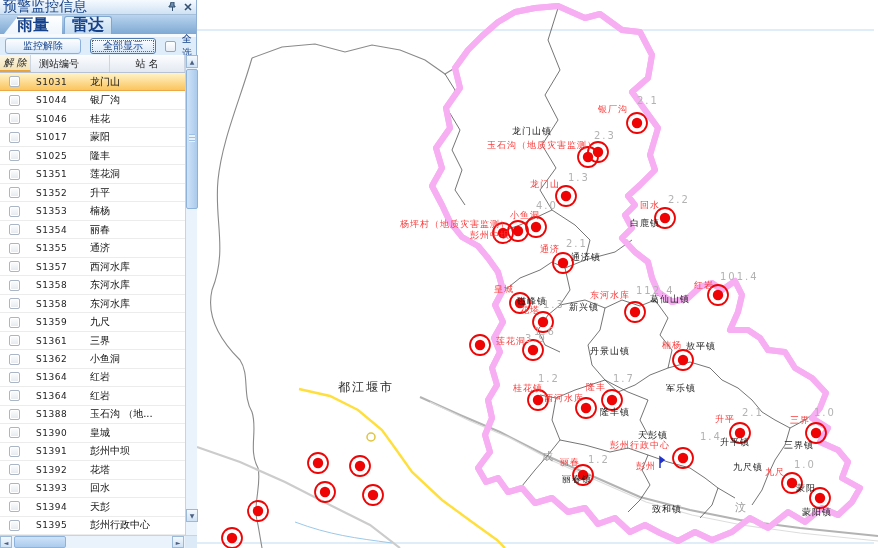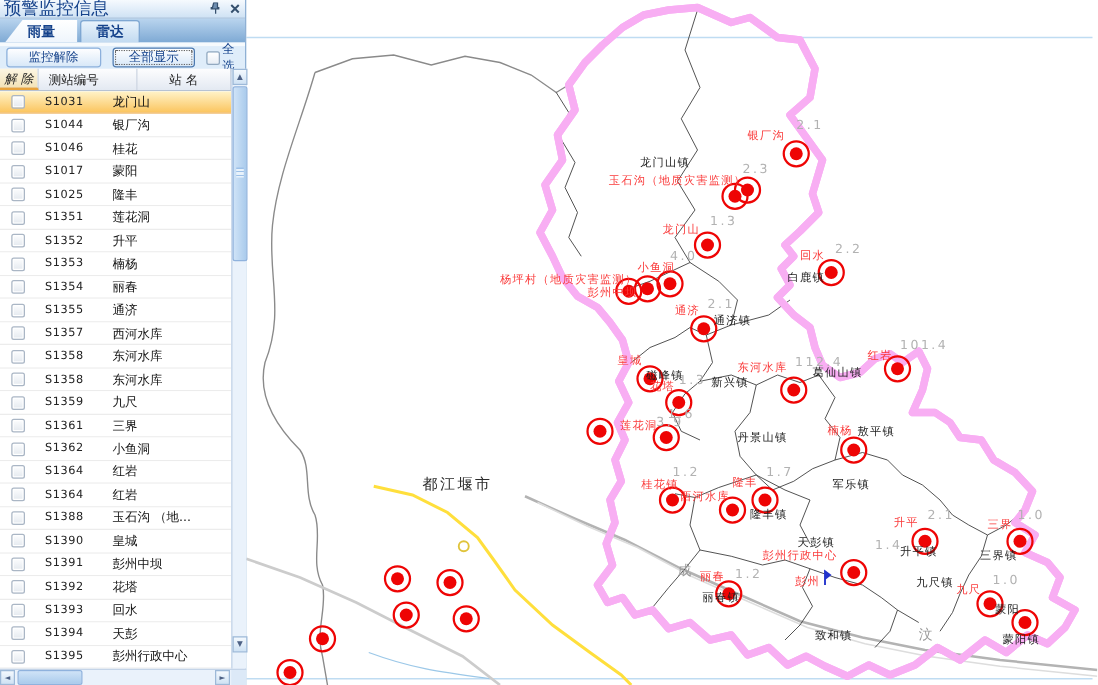--- a/index.html
+++ b/index.html
@@ -16,30 +16,30 @@
   .ml-g { color:#b2b2b2; font-size:10px; letter-spacing:2px; }
   .ml-rail { color:#9a9a9a; font-size:11px; }
   .ml-city { color:#2b2b2b; font-size:12px; letter-spacing:2px; }
 
   
   #panel { position:absolute; left:0; top:0; width:197px; height:548px; background:#dfedfa; border-right:1px solid #8fb0d4; z-index:10; }
   #titlebar { position:absolute; left:0; top:0; width:100%; height:15px; background:linear-gradient(#f6fafe,#cfe2f4); border-bottom:1px solid #a7c0da; display:flex; align-items:center; }
   #titlebar .t { font-size:14px; color:#15428b; padding-left:3px; flex:1; }
   .tb-ico { width:13px; height:11px; display:flex; align-items:center; justify-content:center; margin-right:2px; cursor:pointer; }
   #tabstrip { position:absolute; left:0; top:15px; width:100%; height:19px; background:linear-gradient(#b9d4ee,#7ea9d4); }
-  .tab { position:absolute; top:1px; height:18px; font-size:11px; font-weight:bold; color:#15428b; display:flex; align-items:center; justify-content:center; cursor:pointer;text-align:center; }
+  .tab { position:absolute; top:1px; height:18px; font-size:16px; font-weight:bold; color:#15428b; display:flex; align-items:center; justify-content:center; cursor:pointer;text-align:center; }
   #tab-rain { left:4px; width:58px; background:linear-gradient(#ffffff,#eef5fc); clip-path:polygon(14px 0, 100% 0, 100% 100%, 0 100%); }
   #tab-radar { left:64px; width:48px; background:linear-gradient(#e9f3fc,#c2daf0); border:1px solid #7fa7d2; border-bottom:none; border-radius:3px 3px 0 0; }
   #tabstrip-underline { position:absolute; left:0; top:34px; width:100%; height:3px; background:#f6fafd; }
   #toolbar { position:absolute; left:0; top:37px; width:100%; height:18px; background:#dfedfa; display:flex; align-items:center; }
   .btn { height:16px; font-size:10px; color:#15428b; background:linear-gradient(#fefeff,#d8e8f8); border:1px solid #8cb0dc; border-radius:3px; display:flex; align-items:center; justify-content:center; cursor:pointer; }
   #btn-release { width:82px; margin-left:5px; }
   #btn-showall { width:72px; margin-left:9px; border-color:#4d7ab0; outline:1px dotted #666; outline-offset:-3px; }
   .cb { width:11px; height:11px; background:linear-gradient(#fff,#e8eef5); border:1px solid #93a9c0; border-radius:2px; margin-left:9px; cursor:pointer; }
-  #selall-label { font-size:10px; color:#15428b; margin-left:2px; }
+  #selall-label { font-size:10px; color:#15428b; margin-left:2px;text-align:center; }
 
   
   #grid-header { position:absolute; left:0; top:55px; width:185px; height:18px; background:linear-gradient(#fdfdfe,#e3e9f2); border-bottom:1px solid #b6c2d3; display:flex; }
   .hc { font-size:10px; color:#222; display:flex; align-items:center; justify-content:center; border-right:1px solid #cdd5e2; height:100%; }
   .hc1 { width:31px; background:linear-gradient(#fdf6e3,#f3e3b8); border-bottom:2px solid #e8a33d;font-style:italic; }
   .hc2 { width:79px; justify-content:flex-start; padding-left:8px; }
   .hc3 { flex:1; }
   #rows { position:absolute; left:0; top:73px; width:185px; height:462px; background:#fff; display:flex; flex-direction:column; overflow:hidden; }
   .row { flex:1; display:flex; align-items:center; border-bottom:1px solid #ececec; background:#fff; cursor:default; }
   .row.sel { background:linear-gradient(#fff3c9,#fbc55f); border-bottom:1px solid #eda948; }

